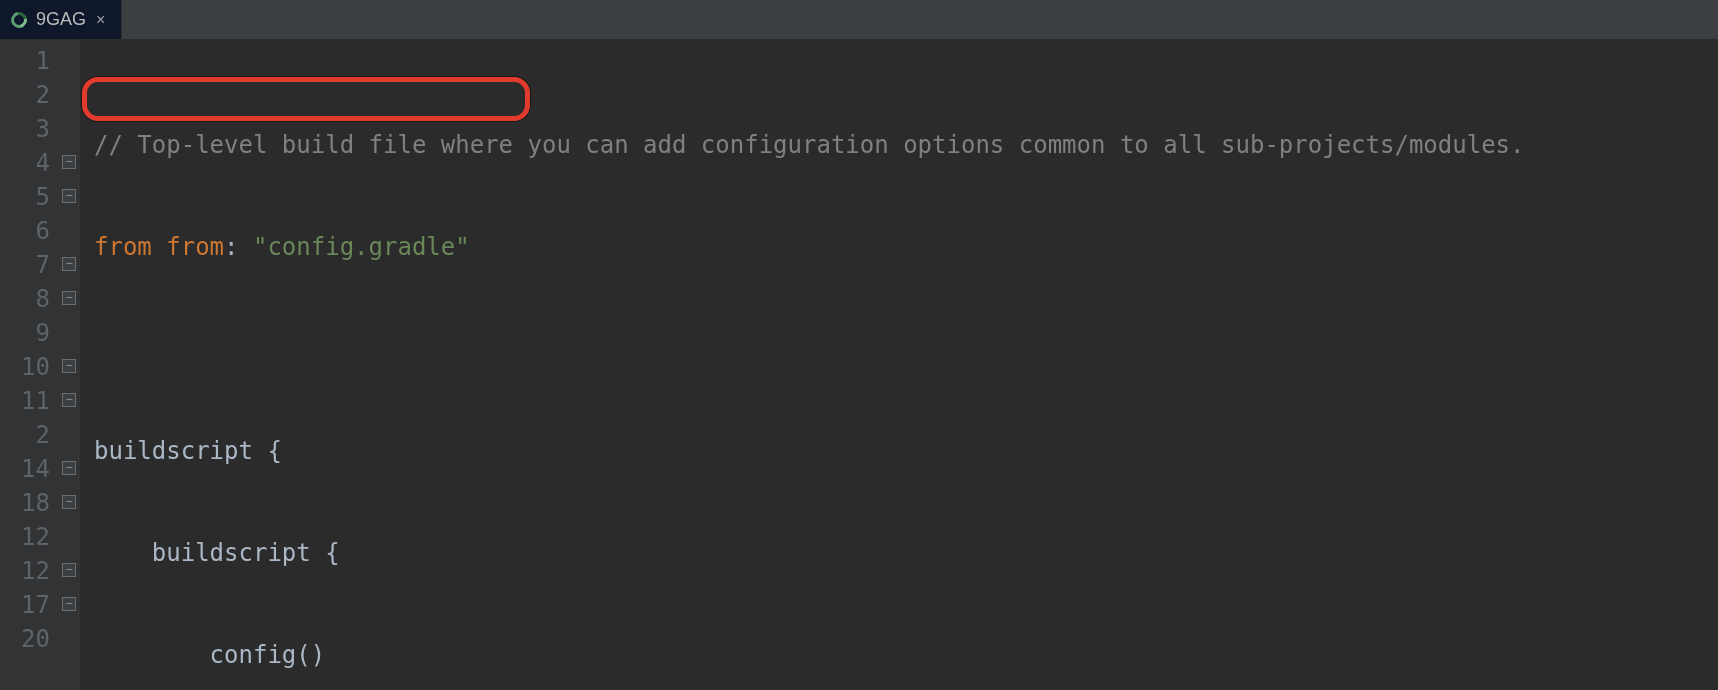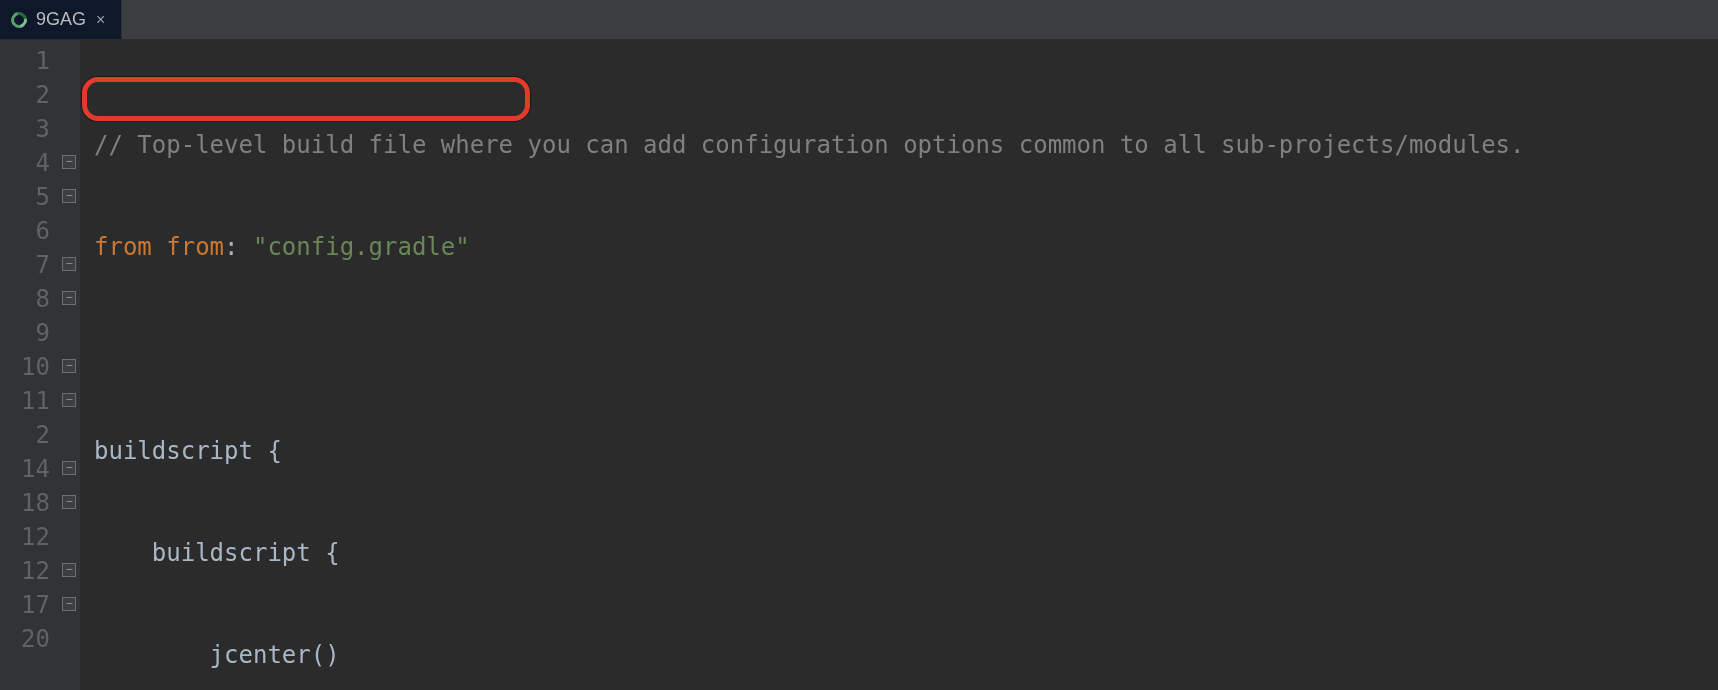--- a/index.html
+++ b/index.html
@@ -149,21 +149,21 @@
       <div class="fold-mark" style="top: 455px;">−</div>
       <div class="fold-mark" style="top: 523px;">−</div>
       <div class="fold-mark" style="top: 557px;">−</div>
     </div>
   <div class="code">
     <div class="line"><span class="cmt">// Top-level build file where you can add configuration options common to all sub-projects/modules.</span></div>
     <div class="line"><span class="kw">from</span> <span class="kw">from</span><span class="ident">:</span> <span class="str">"config.gradle"</span></div>
     <div class="line"></div>
     <div class="line"><span class="ident">buildscript</span><span class="ident"> {</span></div>
     <div class="line">    <span class="ident">buildscript</span><span class="ident"> {</span></div>
-    <div class="line">        <span class="fn">jcenter()</span></div>
+    <div class="line">        <span class="fn">config()</span></div>
     
     
     
     
     
     
     
     
     
     

